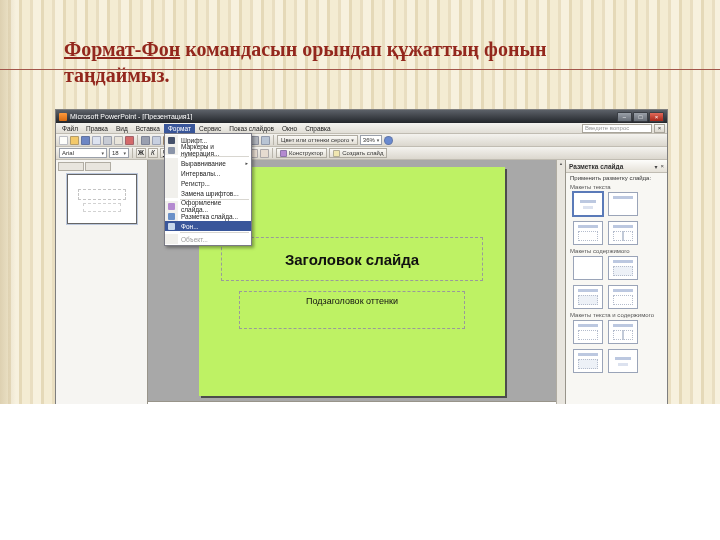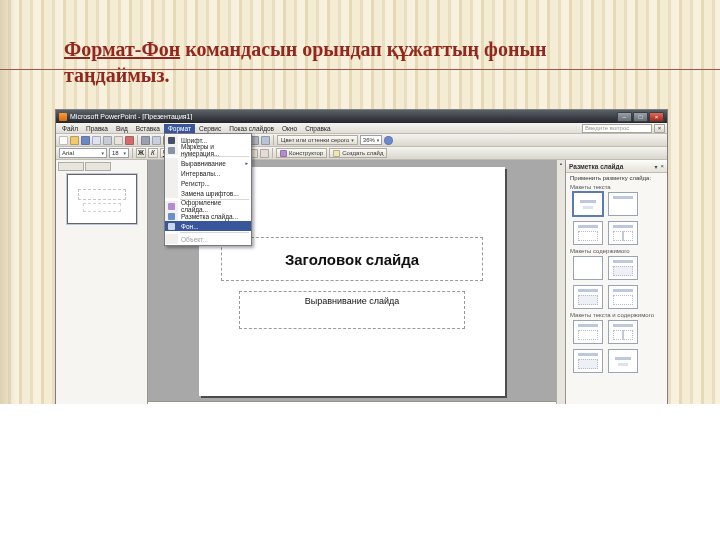--- a/index.html
+++ b/index.html
@@ -58,21 +58,21 @@
   .workspace { height:255px; display:flex; background:#a8a8a8; }
   .left-pane { width:92px; background:#f6f5f2; border-right:1px solid #98948a; padding:2px; }
   .lp-tabs { display:flex; gap:1px; margin-bottom:3px; }
   .lp-tab { width:26px; height:9px; border:1px solid #b0aca2; background:#e8e5de; }
   .lp-thumb { position:relative; width:70px; height:50px; margin:2px auto; background:#fff; border:1px solid #666; box-shadow:0 0 0 1px #bcc8dd; }
   .lp-thumb::before { content:""; position:absolute; left:10px; right:10px; top:14px; height:9px; border:1px dashed #c4c4c4; }
   .lp-thumb::after { content:""; position:absolute; left:15px; right:15px; top:28px; height:7px; border:1px dashed #d2d2d2; }
 
   .center { flex:1; display:flex; flex-direction:column; }
   .canvas { flex:1; position:relative; overflow:hidden; }
-  .ppt-slide { position:absolute; left:50%; margin-left:-153px; top:7px; width:306px; height:229px; background:#ffffff; box-shadow:2px 2px 0 rgba(0,0,0,.55); }
+  .ppt-slide { position:absolute; left:50%; margin-left:-153px; top:7px; width:306px; height:229px; background:#bef264; box-shadow:2px 2px 0 rgba(0,0,0,.55); }
   .ph { position:absolute; border:1px dashed #9a9a9a; color:#111; text-align:center; }
   .ph.title { left:22px; right:22px; top:70px; height:44px; font-size:15px; font-weight:600; display:flex; align-items:center; justify-content:center; }
   .ph.subtitle { left:40px; right:40px; top:124px; height:38px; font-size:9px; padding-top:4px; }
   .notes { height:14px; background:#fff; border-top:1px solid #98948a; font-size:6px; color:#777; padding:2px 4px; }
 
   .vscroll { width:9px; background:#e8e5de; border-left:1px solid #b0aca2; display:flex; flex-direction:column; justify-content:space-between; align-items:center; font-size:4px; color:#555; padding:1px 0; }
 
   .task-pane { width:102px; background:#f8f7f3; border-left:1px solid #98948a; display:flex; flex-direction:column; }
   .tp-header { height:13px; background:linear-gradient(#fdfdfb,#e5e1d8); border-bottom:1px solid #c0bcb2; display:flex; align-items:center; gap:3px; padding:0 3px; }
   .tp-title { flex:1; font-size:6.5px; font-weight:bold; color:#333; white-space:nowrap; overflow:hidden; }
@@ -232,21 +232,21 @@
           <span class="lp-tab"></span>
           <span class="lp-tab"></span>
         </div>
         <div class="lp-thumb"></div>
       </div>
 
       <div class="center">
         <div class="canvas">
           <div class="ppt-slide">
             <div class="ph title">Заголовок слайда</div>
-            <div class="ph subtitle">Выравнивание слайда</div>
+            <div class="ph subtitle">Подзаголовок оттенки</div>
           </div>
         </div>
         <div class="notes">Заметки к слайду</div>
       </div>
 
       <div class="vscroll">
         <span>▲</span>
         <span>▼</span>
       </div>
 

